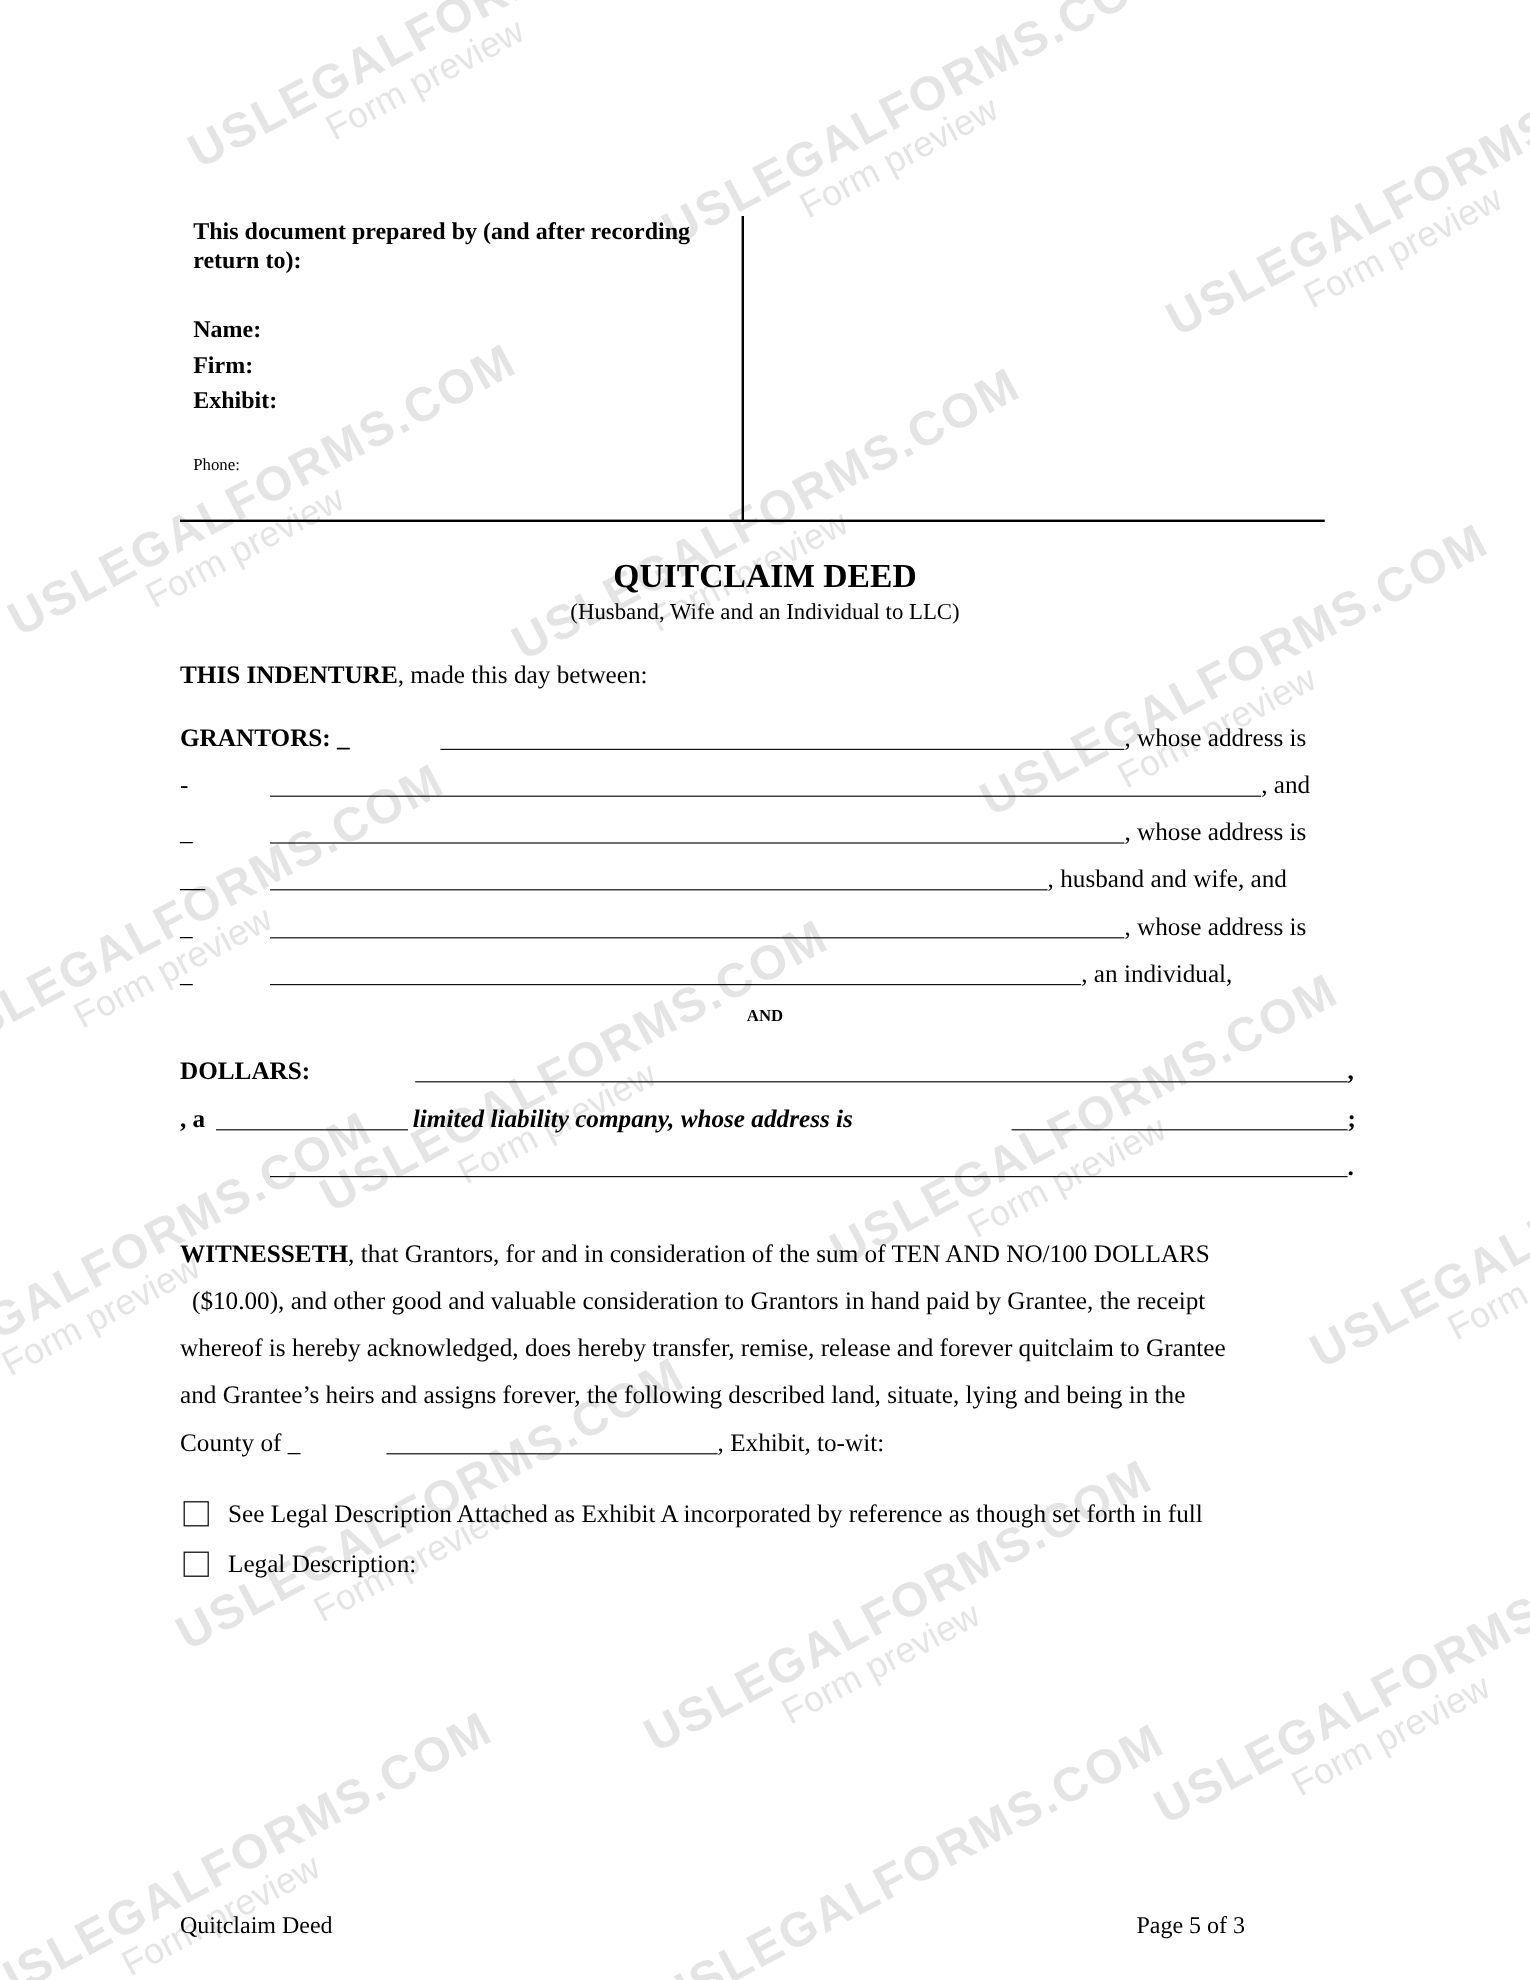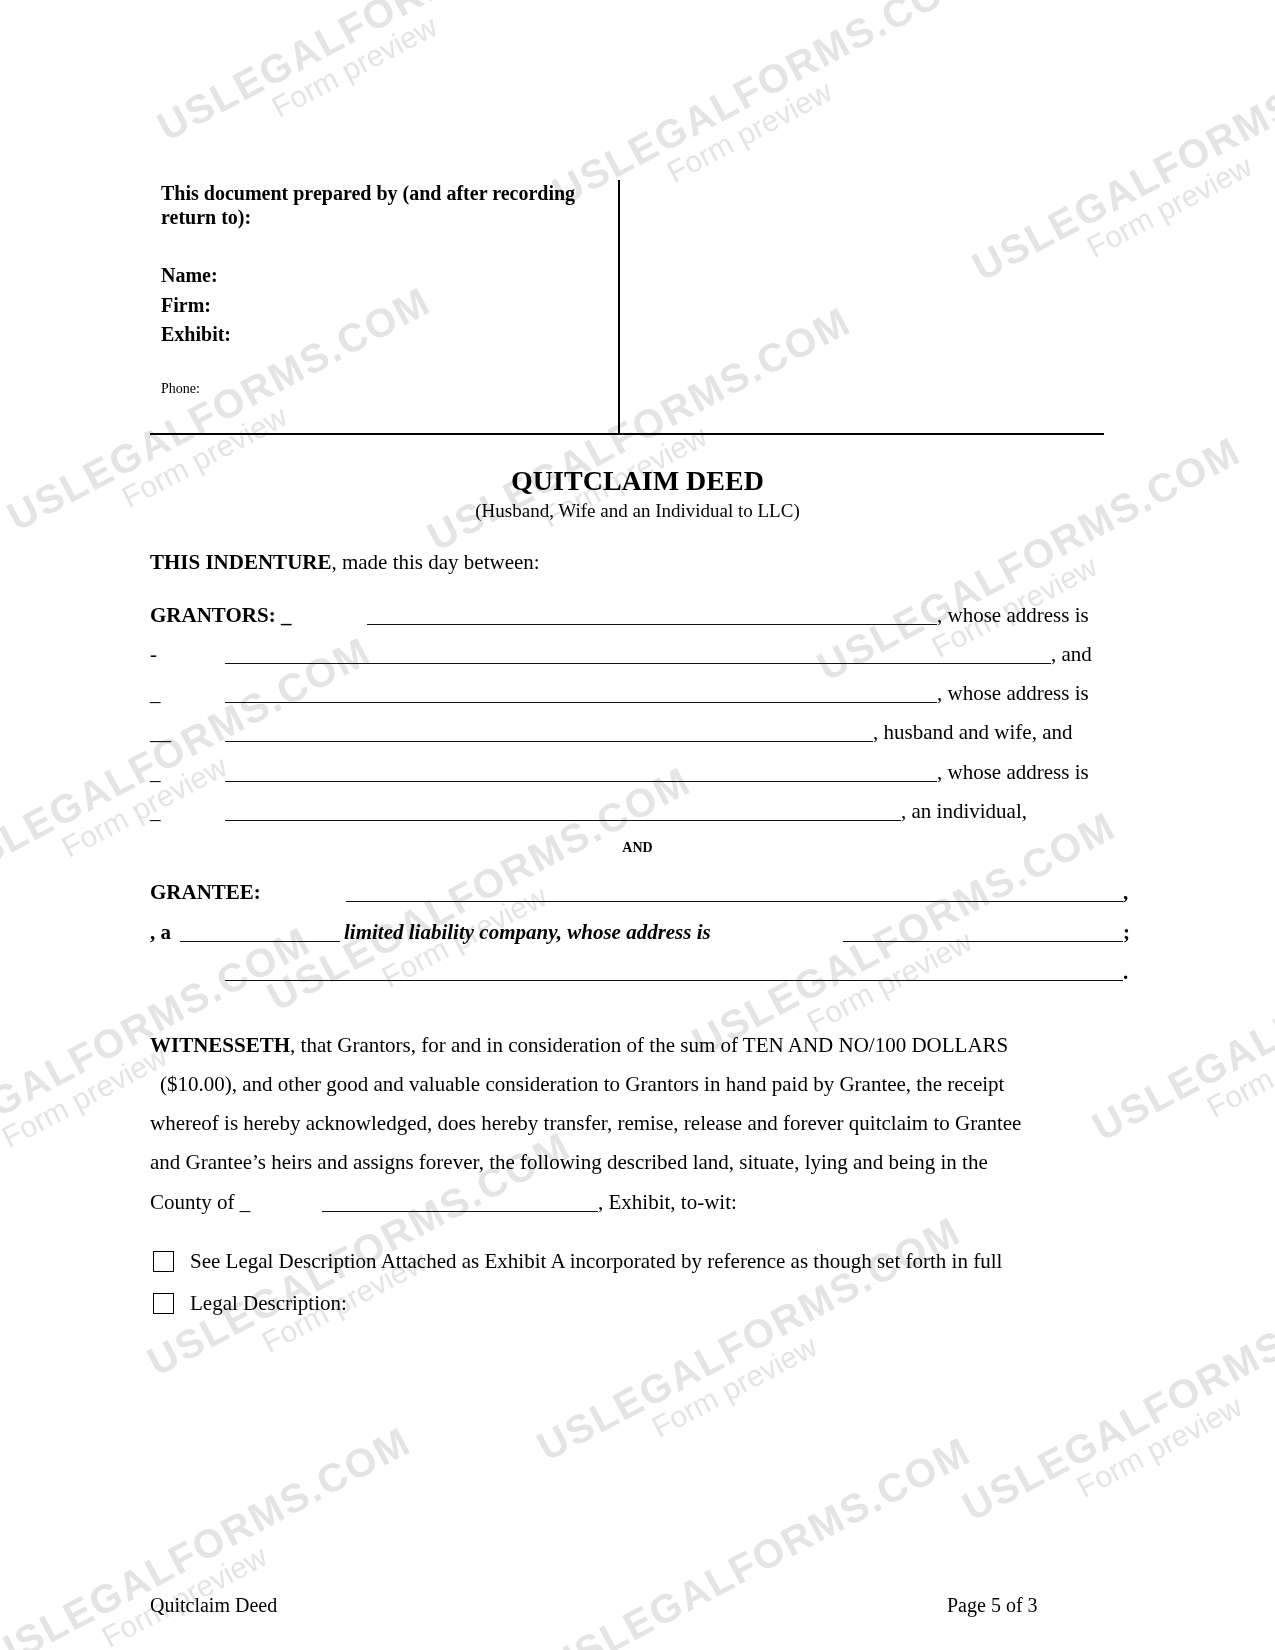--- a/index.html
+++ b/index.html
@@ -128,21 +128,21 @@
     <div class="abs" style="left:937px;top:760px;font-size:21px;">, whose address is</div>
 
     <div class="abs" style="left:150px;top:799px;font-size:21px;">_</div>
     <div class="uline" style="left:225px;top:820px;width:676px;"></div>
     <div class="abs" style="left:901px;top:799px;font-size:21px;">, an individual,</div>
   </div>
 
   <div class="abs b" style="left:0;width:1275px;text-align:center;top:840px;font-size:14px;">AND</div>
 
   <div>
-    <div class="abs b" style="left:150px;top:880px;font-size:21px;">GRANTEE:</div>
+    <div class="abs b" style="left:150px;top:880px;font-size:21px;">DOLLARS:</div>
     <div class="uline" style="left:346px;top:901px;width:777px;"></div>
     <div class="abs b" style="left:1123px;top:880px;font-size:21px;">,</div>
 
     <div class="abs b" style="left:150px;top:920px;font-size:21px;">, a</div>
     <div class="uline" style="left:180px;top:941px;width:160px;"></div>
     <div class="abs b" style="left:344px;top:920px;font-size:21px;font-style:italic;">limited liability company, whose address is</div>
     <div class="uline" style="left:843px;top:941px;width:280px;"></div>
     <div class="abs b" style="left:1123px;top:920px;font-size:21px;">;</div>
 
     <div class="uline" style="left:225px;top:980px;width:898px;"></div>

